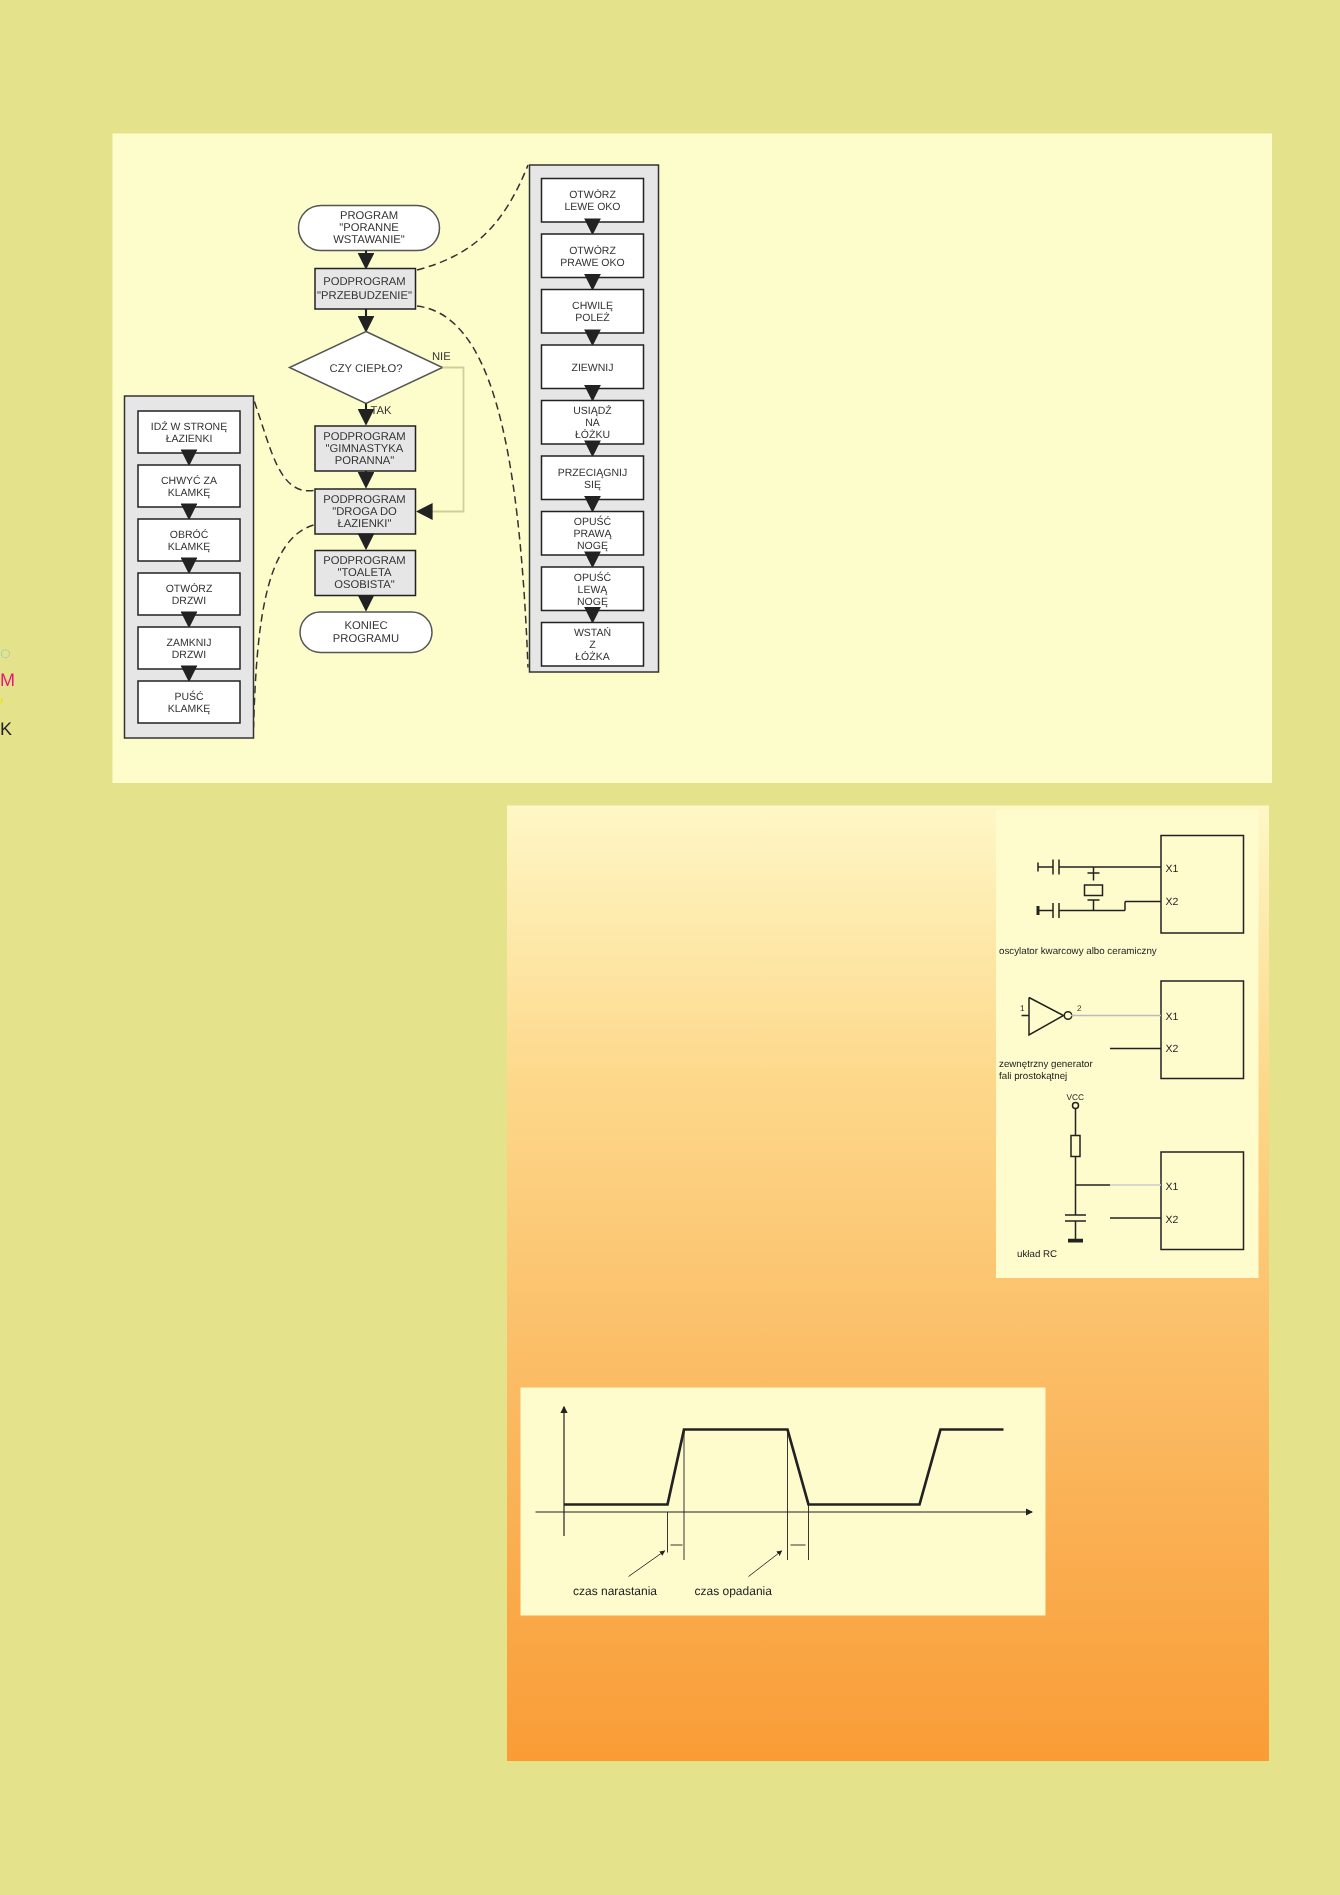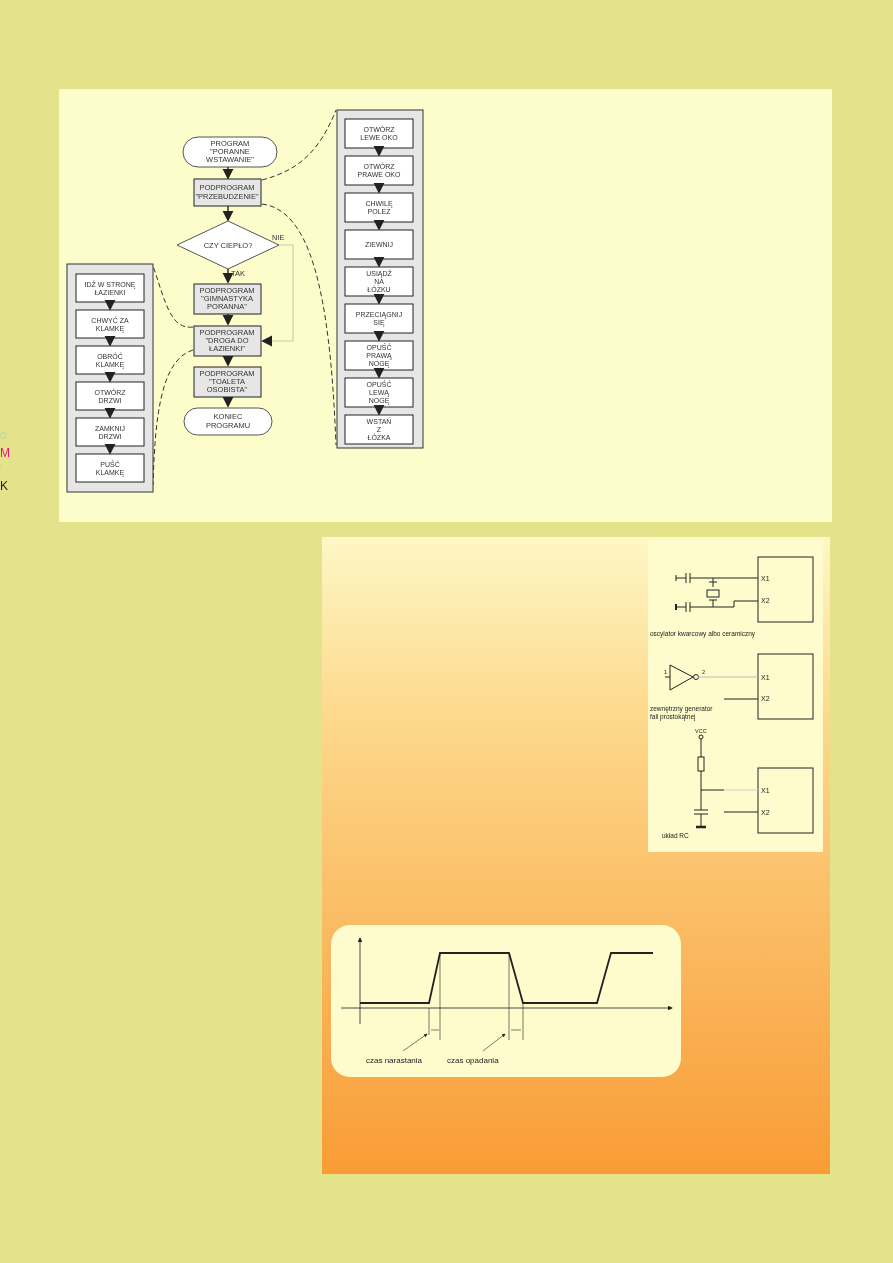--- a/index.html
+++ b/index.html
@@ -1,21 +1,21 @@
 <!DOCTYPE html>
 <html><head>
 <meta charset="utf-8">
 <style>
   html,body{margin:0;padding:0;}
   body{width:893px;height:1263px;background:#e4e38c;position:relative;overflow:hidden;font-family:"Liberation Sans",sans-serif;}
-  .abs{position:absolute;}
+  .abs{position:absolute;margin-left:16px;}
   #top-panel{left:59px;top:89px;width:773px;height:433px;background:#fdfdcc;}
   #orange-panel{left:322px;top:537px;width:508px;height:637px;background:linear-gradient(to bottom,#fef7c6 0%,#fdd98c 28%,#fbc06a 55%,#f99c36 100%);}
   #circuit-inset{left:648px;top:540px;width:175px;height:312px;background:#fefccc;}
-  #wave-inset{left:331px;top:925px;width:350px;height:152px;background:#fefccc;border-radius:19px;}
+  #wave-inset{left:331px;top:925px;width:350px;height:152px;background:#fefccc;}
   svg text{font-family:"Liberation Sans",sans-serif;}
   .regmark{position:absolute;left:0;font-size:12px;font-family:"Liberation Sans",sans-serif;line-height:12px;}
 </style>
 </head>
 <body>
 
 <div class="regmark" style="top:429px;color:#3cb8e6;">◌</div>
 <div class="regmark" style="top:447px;color:#e6187a;">M</div>
 <div class="regmark" style="top:464px;color:#f0e000;">′</div>
 <div class="regmark" style="top:480px;color:#222;">K</div>

